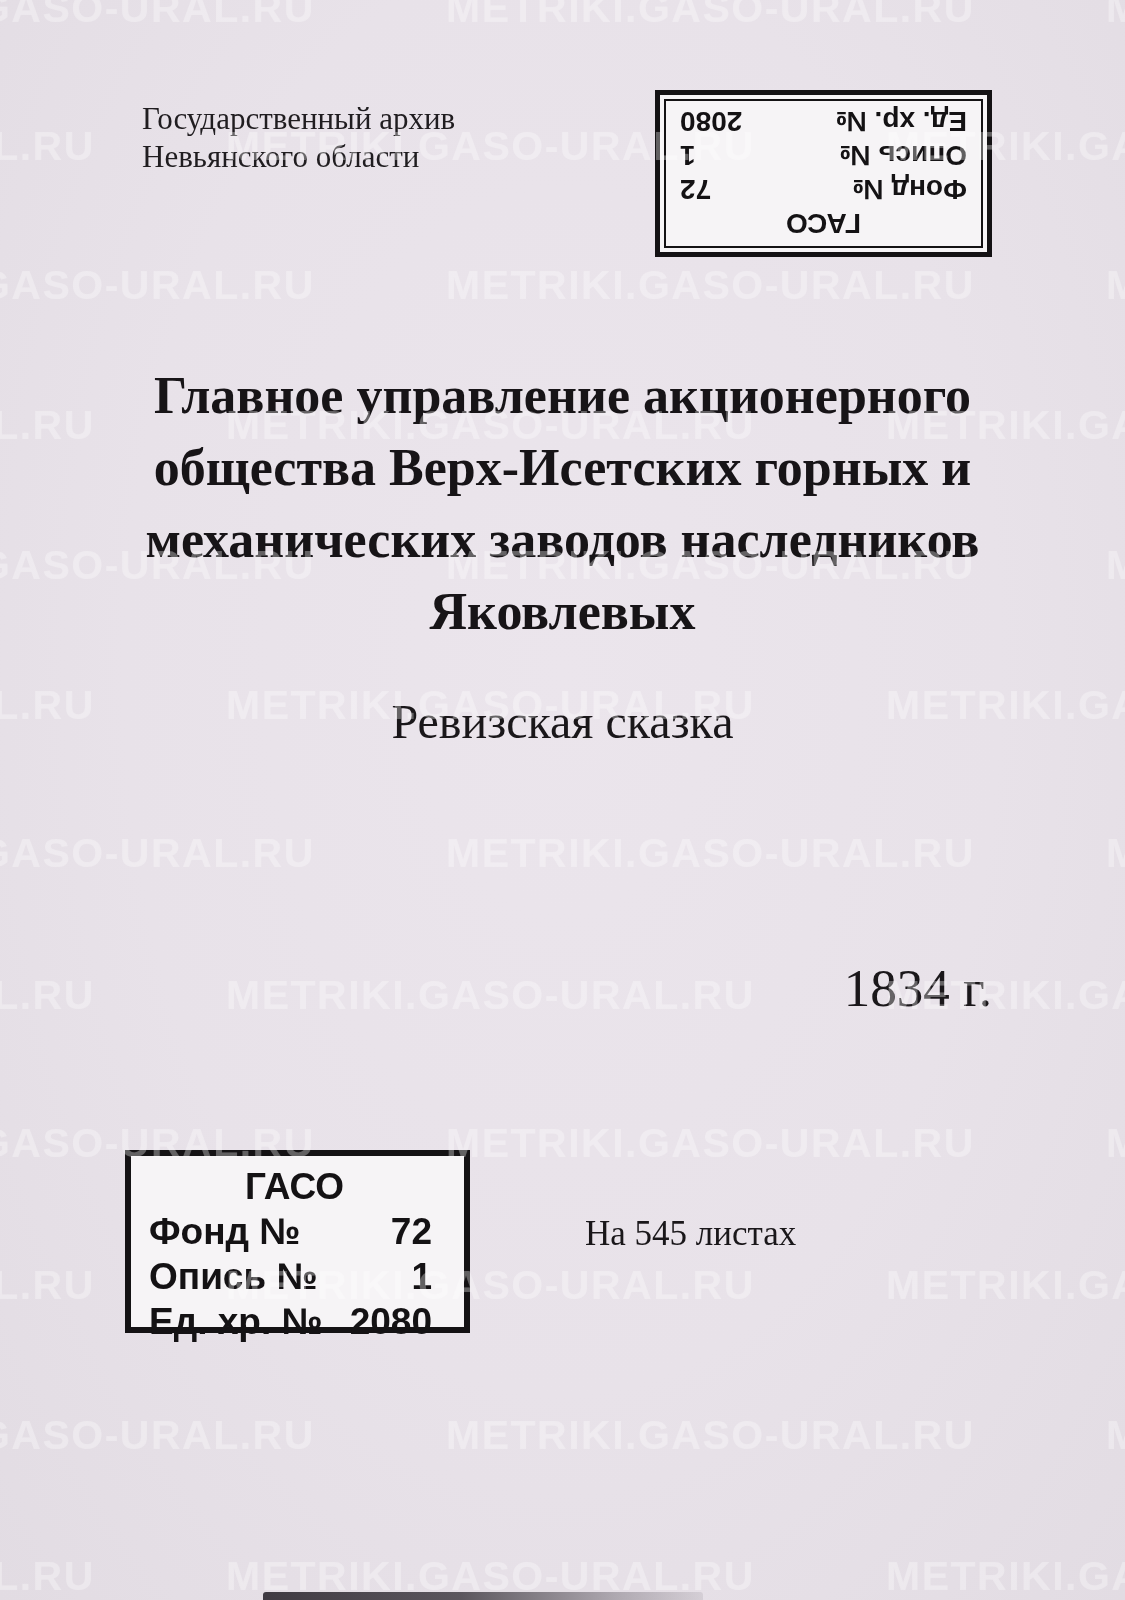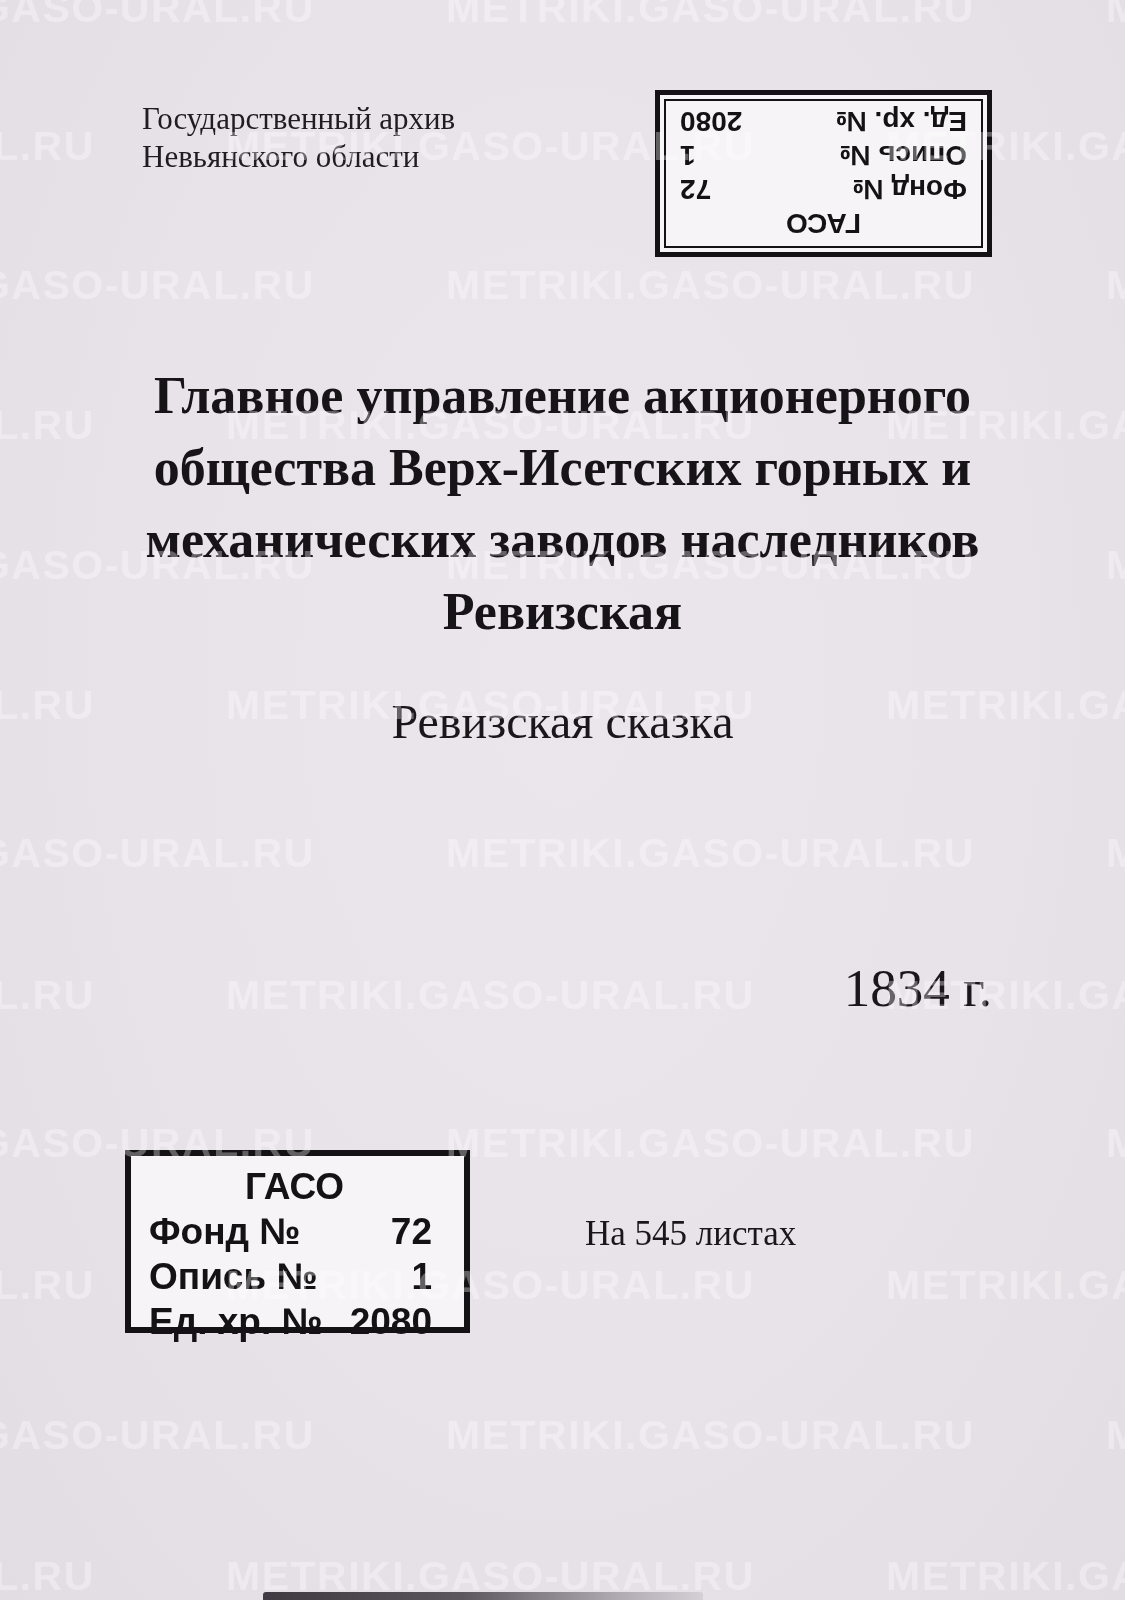--- a/index.html
+++ b/index.html
@@ -162,21 +162,21 @@
         <span class="l">Ед. хр. №</span>
         <span class="v">2080</span>
       </div>
     </div>
   </div>
 
   <div class="doc-title">
     <div>Главное управление акционерного</div>
     <div>общества Верх-Исетских горных и</div>
     <div>механических заводов наследников</div>
-    <div>Ревизская</div>
+    <div>Яковлевых</div>
   </div>
 
   <div class="doc-subtitle">
     <div>Ревизская сказка</div>
   </div>
 
   <div class="year-note">1834 г.</div>
 
   <div class="stamp stamp-bottom">
     <div class="stamp-org">ГАСО</div>

